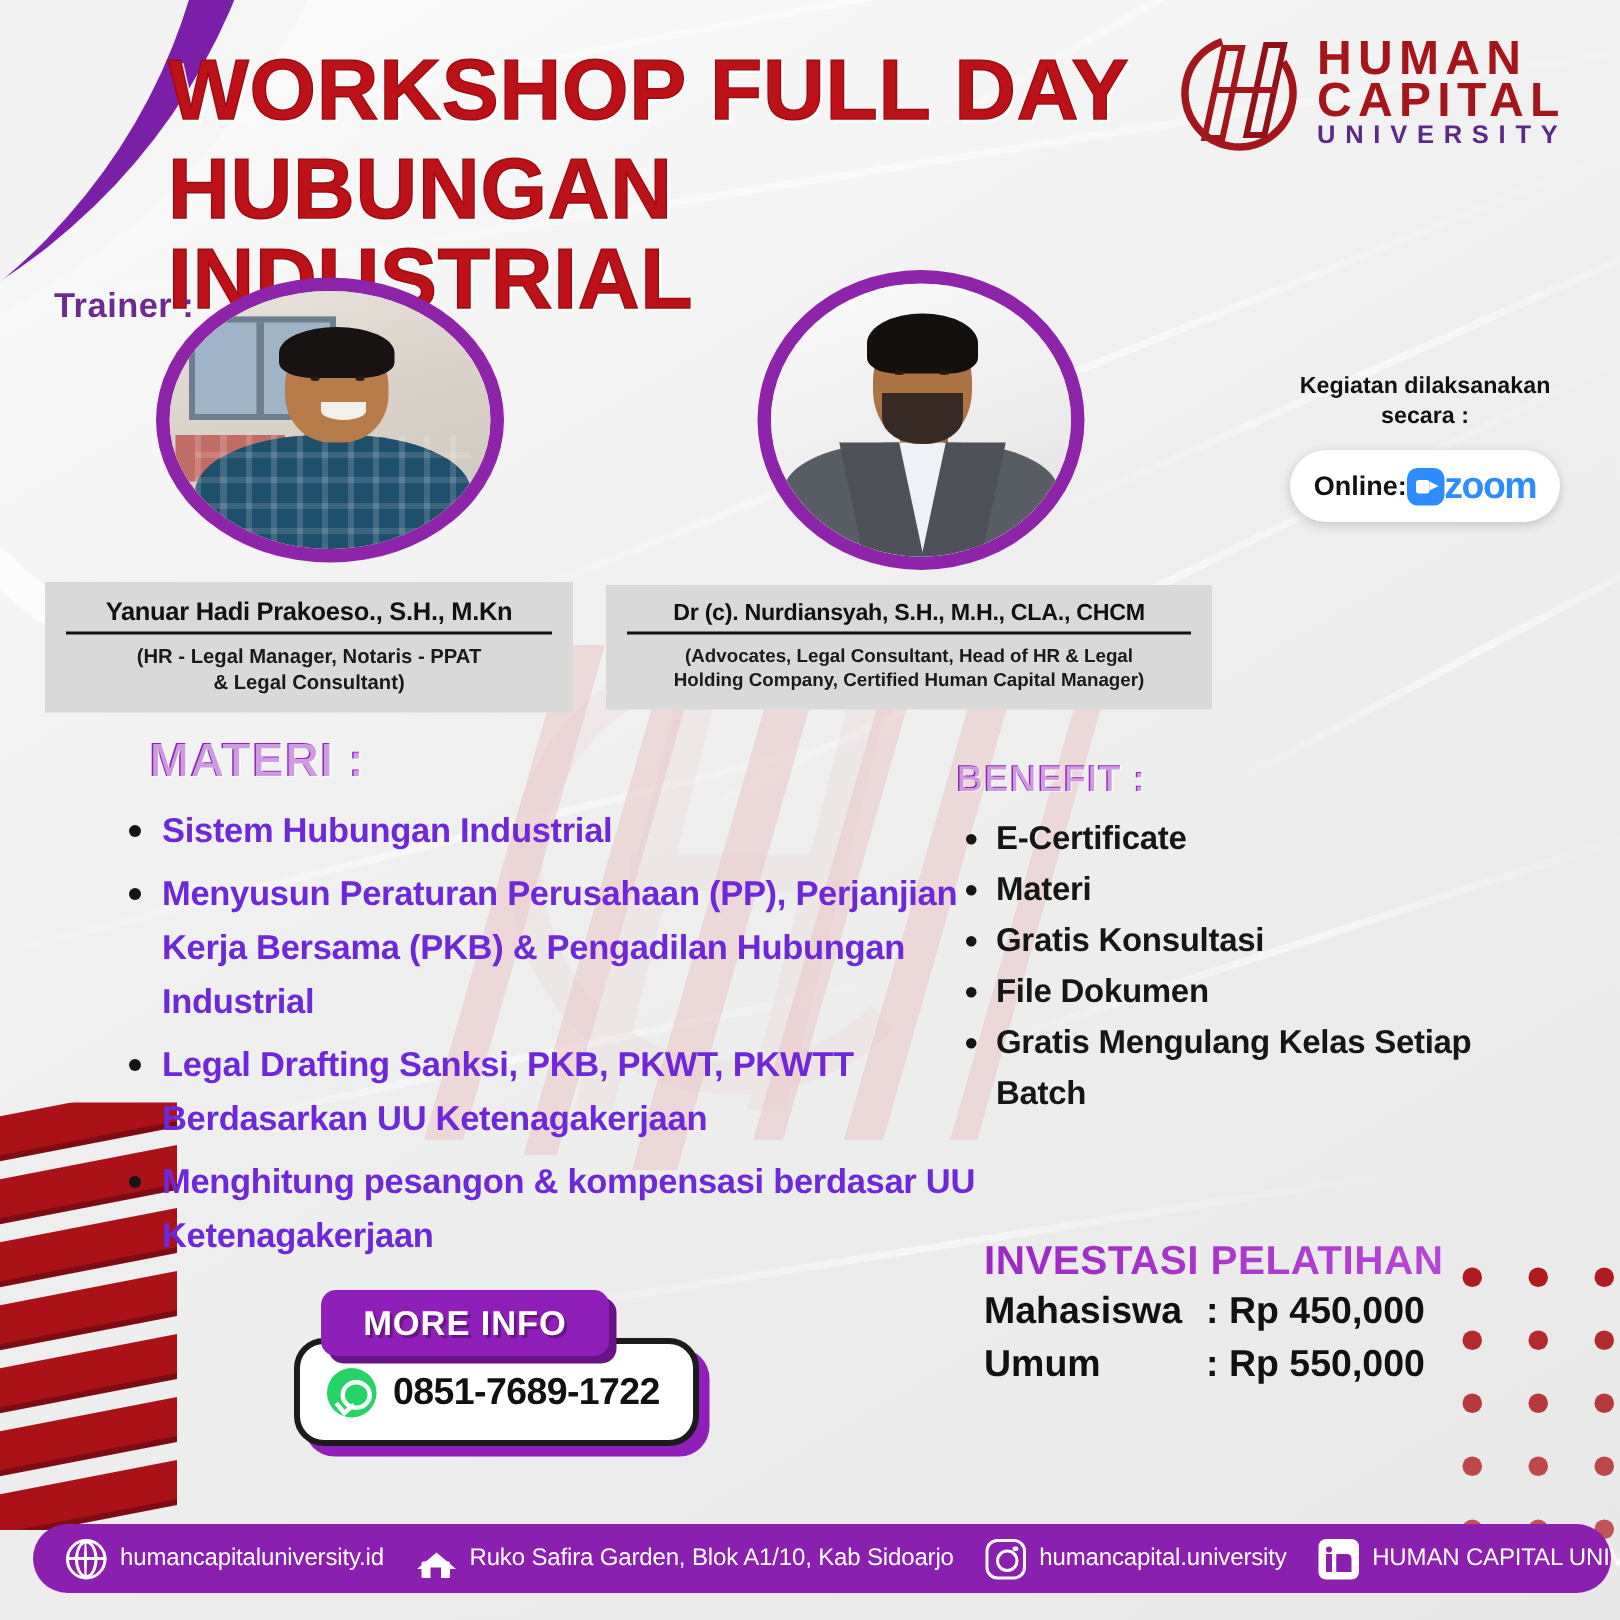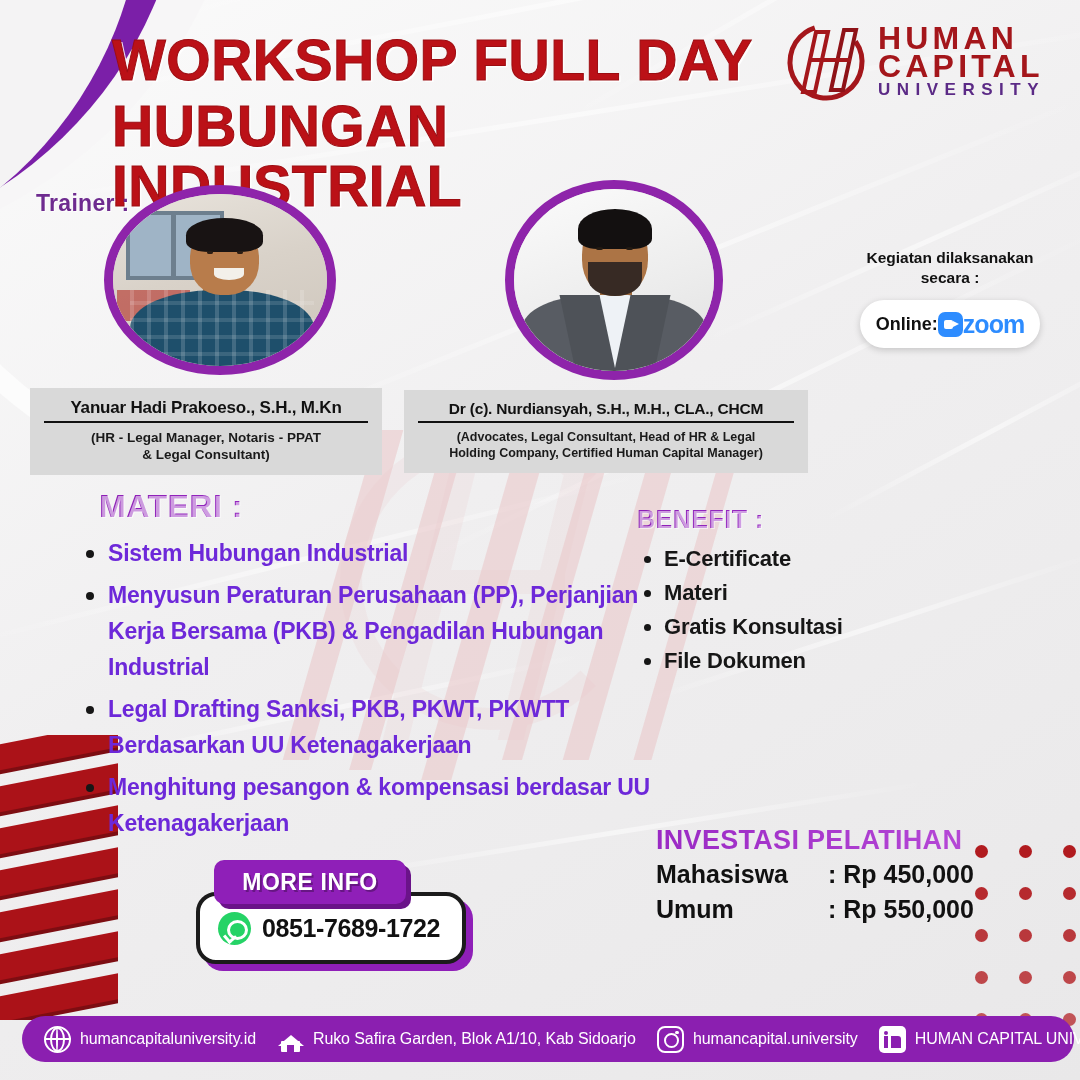--- a/index.html
+++ b/index.html
@@ -130,21 +130,21 @@
   .benefit{position:absolute;left:618px;top:505px;width:400px;z-index:6;}
   .benefit .sec-head{font-size:25px;}
   .ben-list{margin-top:8px;list-style:none;padding-left:46px;}
   .ben-list li{position:relative;font-size:22px;font-weight:700;color:#161616;line-height:34px;letter-spacing:-.2px;}
   .ben-list li:before{content:"";position:absolute;left:-20px;top:14px;width:7px;height:7px;border-radius:50%;background:#161616;}
 
   
   .invest{position:absolute;left:656px;top:825px;width:340px;z-index:6;}
   .inv-head{font-size:27px;font-weight:700;letter-spacing:.3px;
     background:linear-gradient(90deg,#9a29c4,#b84ad8);-webkit-background-clip:text;background-clip:text;-webkit-text-fill-color:transparent;}
-  .inv-row{display:flex;font-size:25px;font-weight:700;color:#111;line-height:33px;margin-top:2px;gap:24px;}
+  .inv-row{display:flex;font-size:25px;font-weight:700;color:#111;line-height:33px;margin-top:2px;}
   .inv-k{width:148px;}
   .inv-v{white-space:nowrap;}
 
   
   .info{position:absolute;left:196px;top:860px;z-index:7;}
   .info-tab{position:relative;left:18px;width:192px;height:44px;background:#8f1fb8;border-radius:10px;display:flex;align-items:center;justify-content:center;box-shadow:5px 5px 0 #6a1389;}
   .info-tab span{color:#fff;font-size:23px;font-weight:700;letter-spacing:.6px;text-shadow:2px 2px 0 rgba(0,0,0,.28);}
   .info-pill{margin-top:-12px;width:270px;height:72px;background:#fff;border:4px solid #1b1b1b;border-radius:20px;display:flex;align-items:center;gap:11px;padding-left:18px;box-shadow:7px 7px 0 #8f1fb8;}
   .wa{width:33px;height:33px;border-radius:50%;background:#25d366;position:relative;flex:0 0 33px;}
   .wa:after{content:"";position:absolute;left:9px;top:8px;width:15px;height:14px;border:3px solid #fff;border-radius:50%;}
@@ -334,20 +334,21 @@
     </ul>
 </div>
 
 <div class="benefit">
   <div class="sec-head">BENEFIT :</div>
   <ul class="ben-list" id="ben-list">
       <li>E-Certificate</li>
       <li>Materi</li>
       <li>Gratis Konsultasi</li>
       <li>File Dokumen</li>
+      <li>Gratis Mengulang Kelas Setiap Batch</li>
     </ul>
 </div>
 
 <div class="invest">
   <div class="inv-head">INVESTASI PELATIHAN</div>
   <div id="inv-rows">
       <div class="inv-row">
         <span class="inv-k">Mahasiswa</span>
         <span class="inv-v">: Rp 450,000</span>
       </div>

